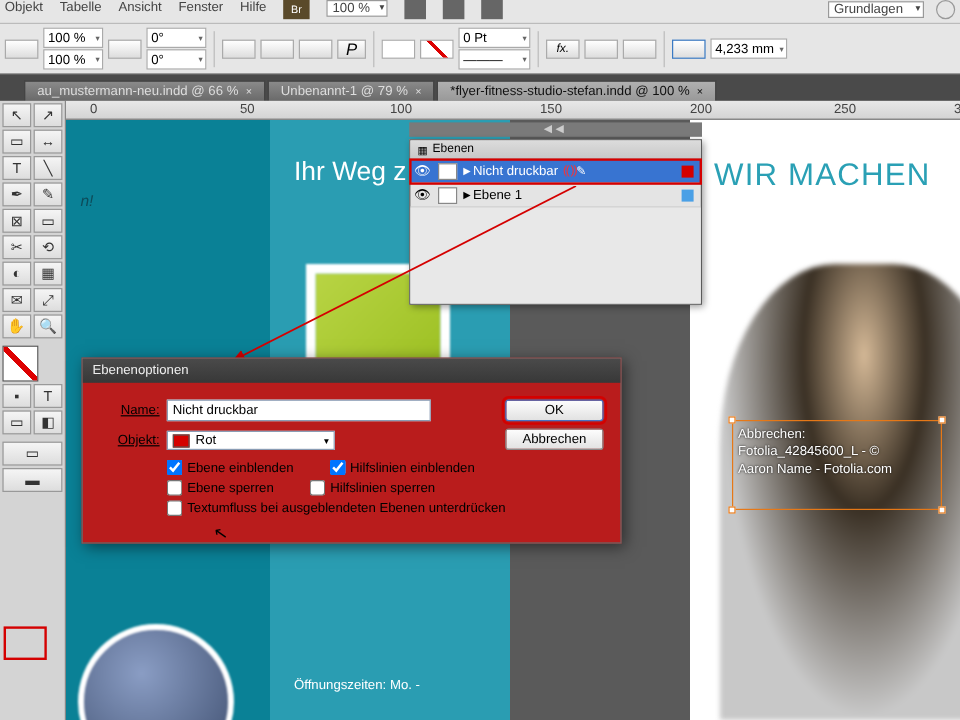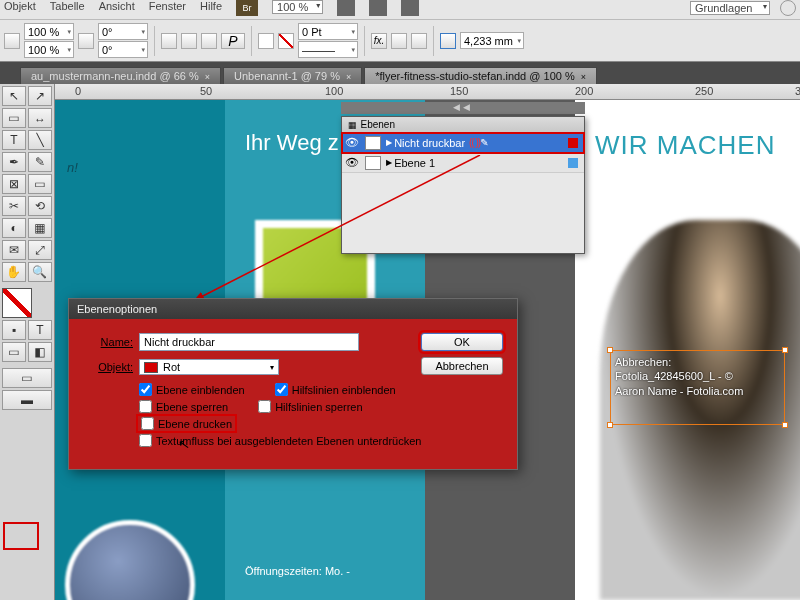--- a/index.html
+++ b/index.html
@@ -7,21 +7,21 @@
 .menubar { background:#e6e6e6; height:20px; display:flex; align-items:flex-start; padding:0 4px; gap:14px; border-bottom:1px solid #bbb; }
 .menubar span { color:#444; }
 .menubar .mb-right { margin-left:auto; display:flex; align-items:center; gap:10px; }
 .mb-zoom { background:#fff; border:1px solid #999; padding:0 14px 0 4px; position:relative; }
 .mb-zoom::after { content:"▾"; position:absolute; right:2px; font-size:8px; }
 .mb-icon { width:18px; height:16px; background:#666; display:inline-block; }
 .toolbar { background:#e6e6e6; height:42px; border-bottom:1px solid #888; display:flex; align-items:center; padding:2px 4px; gap:4px; }
 .tb-col { display:flex; flex-direction:column; gap:1px; }
 .tb-item { display:flex; align-items:center; gap:2px; background:#fff; border:1px solid #aaa; padding:0 10px 0 3px; height:17px; position:relative; min-width:50px;}
 .tb-item::after { content:"▾"; position:absolute; right:2px; font-size:7px; color:#666;}
-.tb-ic { width:16px; height:16px; border:1px solid #aaa; background:linear-gradient(#fff,#ddd); }
+.tb-ic { width:28px; height:16px; border:1px solid #aaa; background:linear-gradient(#fff,#ddd); }
 .tb-sep { width:1px; height:30px; background:#bbb; margin:0 2px; }
 .tabs { background:#4a4a4a; height:22px; display:flex; align-items:flex-end; padding-left:20px; }
 .tab { background:linear-gradient(#8a8a8a,#6a6a6a); color:#ddd; padding:2px 10px; border:1px solid #444; border-bottom:none; font-size:11px; margin-right:2px; position:relative;}
 .tab.active { background:linear-gradient(#b0b0b0,#999); color:#111; }
 .tab .x { margin-left:6px; font-size:9px;}
 .ruler-h { position:absolute; left:55px; top:84px; right:0; height:16px; background:linear-gradient(#e8e8e8,#d4d4d4); border-bottom:1px solid #888; font-size:8px; color:#444; overflow:hidden;}
 .ruler-h span { position:absolute; top:1px; }
 .workspace { position:absolute; left:55px; top:100px; right:0; bottom:0; background:#5a5a5a; overflow:hidden;}
 .toolpanel { position:absolute; left:0; top:84px; width:55px; bottom:0; background:#d4d4d4; border-right:1px solid #888; padding:2px; }
 .tp-row { display:flex; gap:2px; margin-bottom:2px; }
@@ -296,26 +296,20 @@
         <label class="chk">
             <input type="checkbox" style="">
             <span>Ebene sperren</span>
           </label>
         <label class="chk">
             <input type="checkbox" style="">
             <span>Hilfslinien sperren</span>
           </label>
       </div>
       <div class="chk-row">
-        <label class="chk hl">
-            <input type="checkbox" style="">
-            <span>Ebene drucken</span>
-          </label>
-      </div>
-      <div class="chk-row">
         <label class="chk">
             <input type="checkbox" style="">
             <span>Textumfluss bei ausgeblendeten Ebenen unterdrücken</span>
           </label>
       </div>
     </div>
   </div>
 </div>
 
 <div class="cursor">↖</div>

